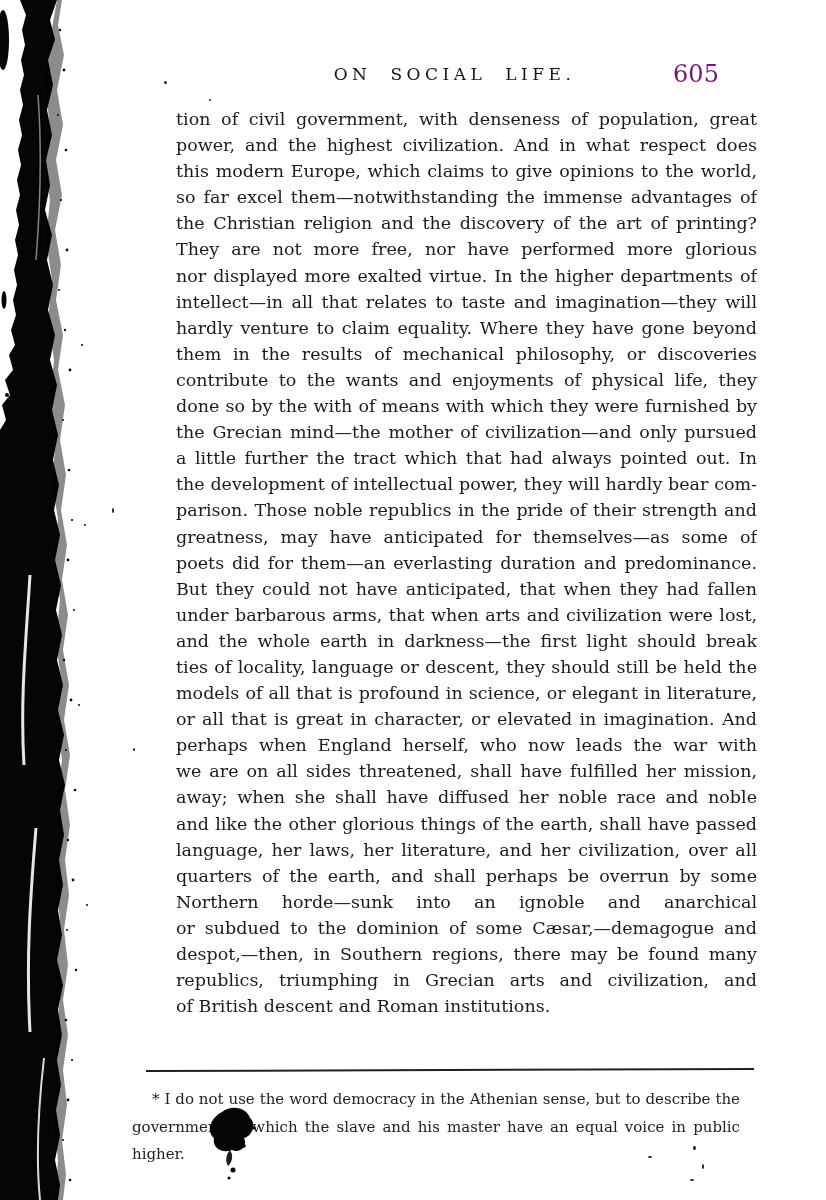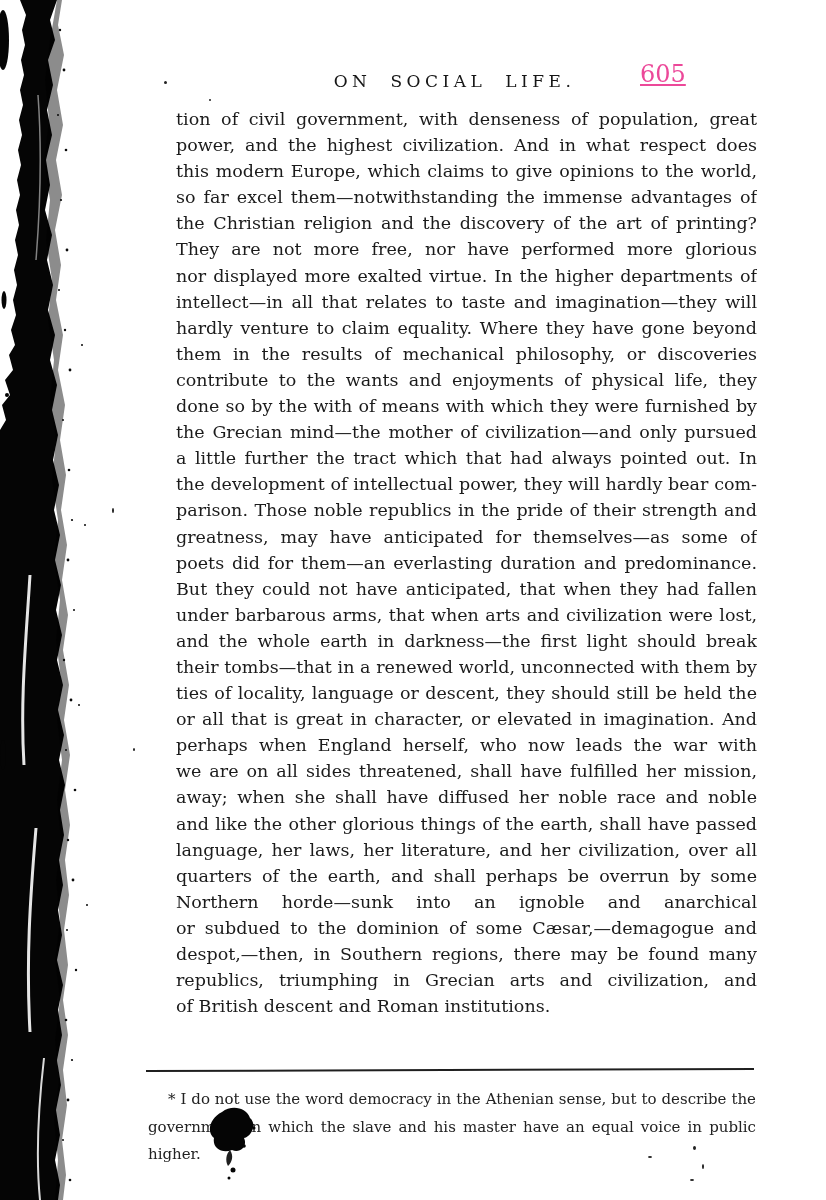--- a/index.html
+++ b/index.html
@@ -13,46 +13,46 @@
   }
   .page{position:absolute;inset:0;}
 
   
   .gutter{position:absolute;left:0;top:0;}
 
   
   .running-header{
     position:absolute;top:64px;left:152px;width:605px;
     text-align:center;font-size:17px;letter-spacing:4.5px;word-spacing:9px;
-    font-weight:normal;color:#161616;margin-top:7px;
+    font-weight:normal;color:#161616;
   }
   .page-number{
     position:absolute;top:60px;left:640px;width:112px;
-    text-align:left;font-size:24px;color:#ec4899;padding-right:4px;text-decoration:underline;
+    text-align:center;font-size:24px;color:#701a75;padding-right:4px;
   }
 
   
   .body-text{
     position:absolute;top:106px;left:152px;width:605px;
   }
   .body-text .line{
     font-size:17.5px;line-height:26.1px;height:26.1px;overflow:hidden;
     text-align:justify;text-align-last:justify;white-space:normal;
     color:#1b1b1b;
     margin-left:24px;
   }
   .body-text .line:last-child{text-align-last:left;}
 
   
   .footnote-rule{
     position:absolute;top:1069px;left:146px;width:608px;height:2px;
     background:#1f1f1f;transform:rotate(-0.2deg);
   }
   .footnote{
-    position:absolute;top:1086px;left:148px;width:608px;
+    position:absolute;top:1086px;left:132px;width:608px;
   }
   .footnote .line{
     font-size:15px;line-height:27.5px;height:27.5px;overflow:hidden;
     text-align:justify;text-align-last:justify;color:#222;
   }
   .footnote .line:first-child{text-indent:20px;}
   .footnote .line:last-child{text-align-last:left;}
 
   
   .speck{position:absolute;background:#222;border-radius:50%;}
@@ -147,22 +147,22 @@
       <div class="line">done so by the with of means with which they were furnished by</div>
       <div class="line">the Grecian mind—the mother of civilization—and only pursued</div>
       <div class="line">a little further the tract which that had always pointed out.  In</div>
       <div class="line">the development of intellectual power, they will hardly bear com-</div>
       <div class="line">parison.  Those noble republics in the pride of their strength and</div>
       <div class="line">greatness, may have anticipated for themselves—as some of their</div>
       <div class="line">poets did for them—an everlasting duration and predominance.</div>
       <div class="line">But they could not have anticipated, that when they had fallen</div>
       <div class="line">under barbarous arms, that when arts and civilization were lost,</div>
       <div class="line">and the whole earth in darkness—the first light should break from</div>
-      <div class="line">their tombs—that in a renewed world, unconnected with them by</div>
       <div class="line">ties of locality, language or descent, they should still be held the</div>
+      <div class="line">models of all that is profound in science, or elegant in literature,</div>
       <div class="line">or all that is great in character, or elevated in imagination.  And</div>
       <div class="line">perhaps when England herself, who now leads the war with which</div>
       <div class="line">we are on all sides threatened, shall have fulfilled her mission,</div>
       <div class="line">away; when she shall have diffused her noble race and noble</div>
       <div class="line">and like the other glorious things of the earth, shall have passed</div>
       <div class="line">language, her laws, her literature, and her civilization, over all</div>
       <div class="line">quarters of the earth, and shall perhaps be overrun by some</div>
       <div class="line">Northern horde—sunk into an ignoble and anarchical democracy,*</div>
       <div class="line">or subdued to the dominion of some Cæsar,—demagogue and</div>
       <div class="line">despot,—then, in Southern regions, there may be found many</div>

